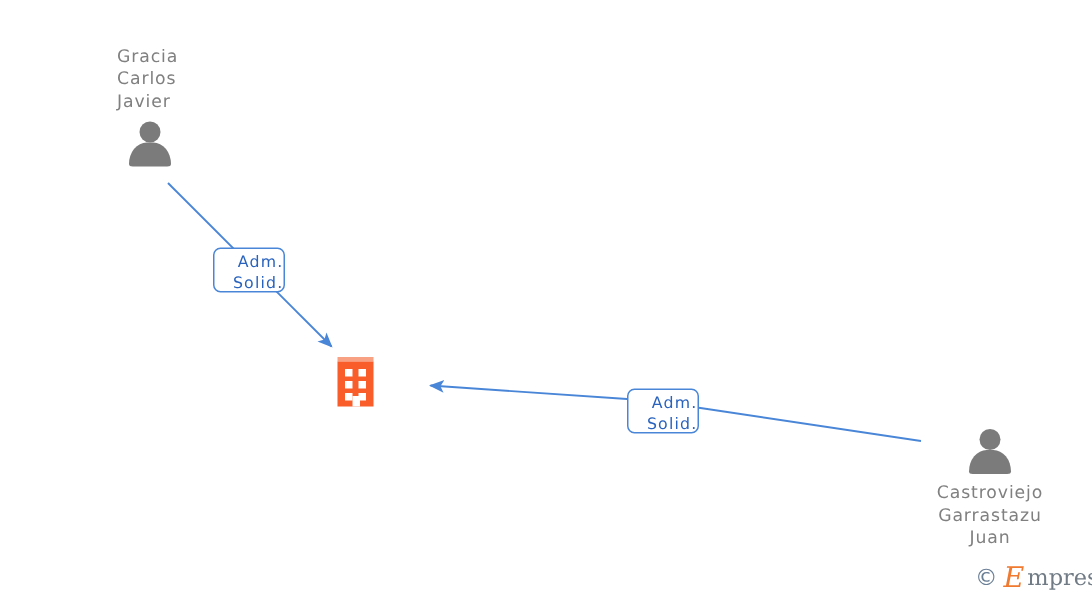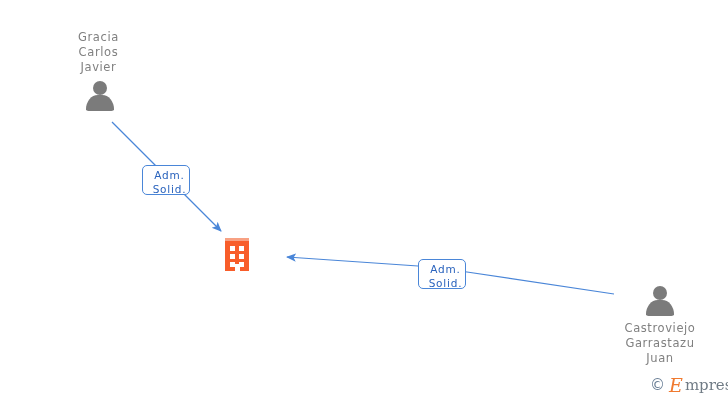--- a/index.html
+++ b/index.html
@@ -53,21 +53,21 @@
     border-radius: 14px 14px 3px 3px / 17px 17px 2px 2px;
   }
   .person-name {
     color: #808080;
     font-size: 11.5px;
     line-height: 15px;
     letter-spacing: 0.6px;
     white-space: pre-line;
   }
   .name-left {
-    text-align: center;
+    text-align: left;
   }
   .name-center {
     text-align: center;
   }
 
   
   .company-node {
     position: absolute;
   }
   .building-icon {
@@ -121,21 +121,21 @@
     box-sizing: border-box;
     border: 1.5px solid #4a86d8;
     border-radius: 5px;
     background: #ffffff;
     color: #2a63bd;
     font-size: 10.5px;
     line-height: 14px;
     letter-spacing: 0.8px;
     padding: 2px 0 2px 7px;
     white-space: pre-line;
-    text-align: center;
+    text-align: right;
   }
 
   
   .watermark {
     position: absolute;
     display: flex;
     align-items: center;
     gap: 4px;
   }
   .wm-c {

